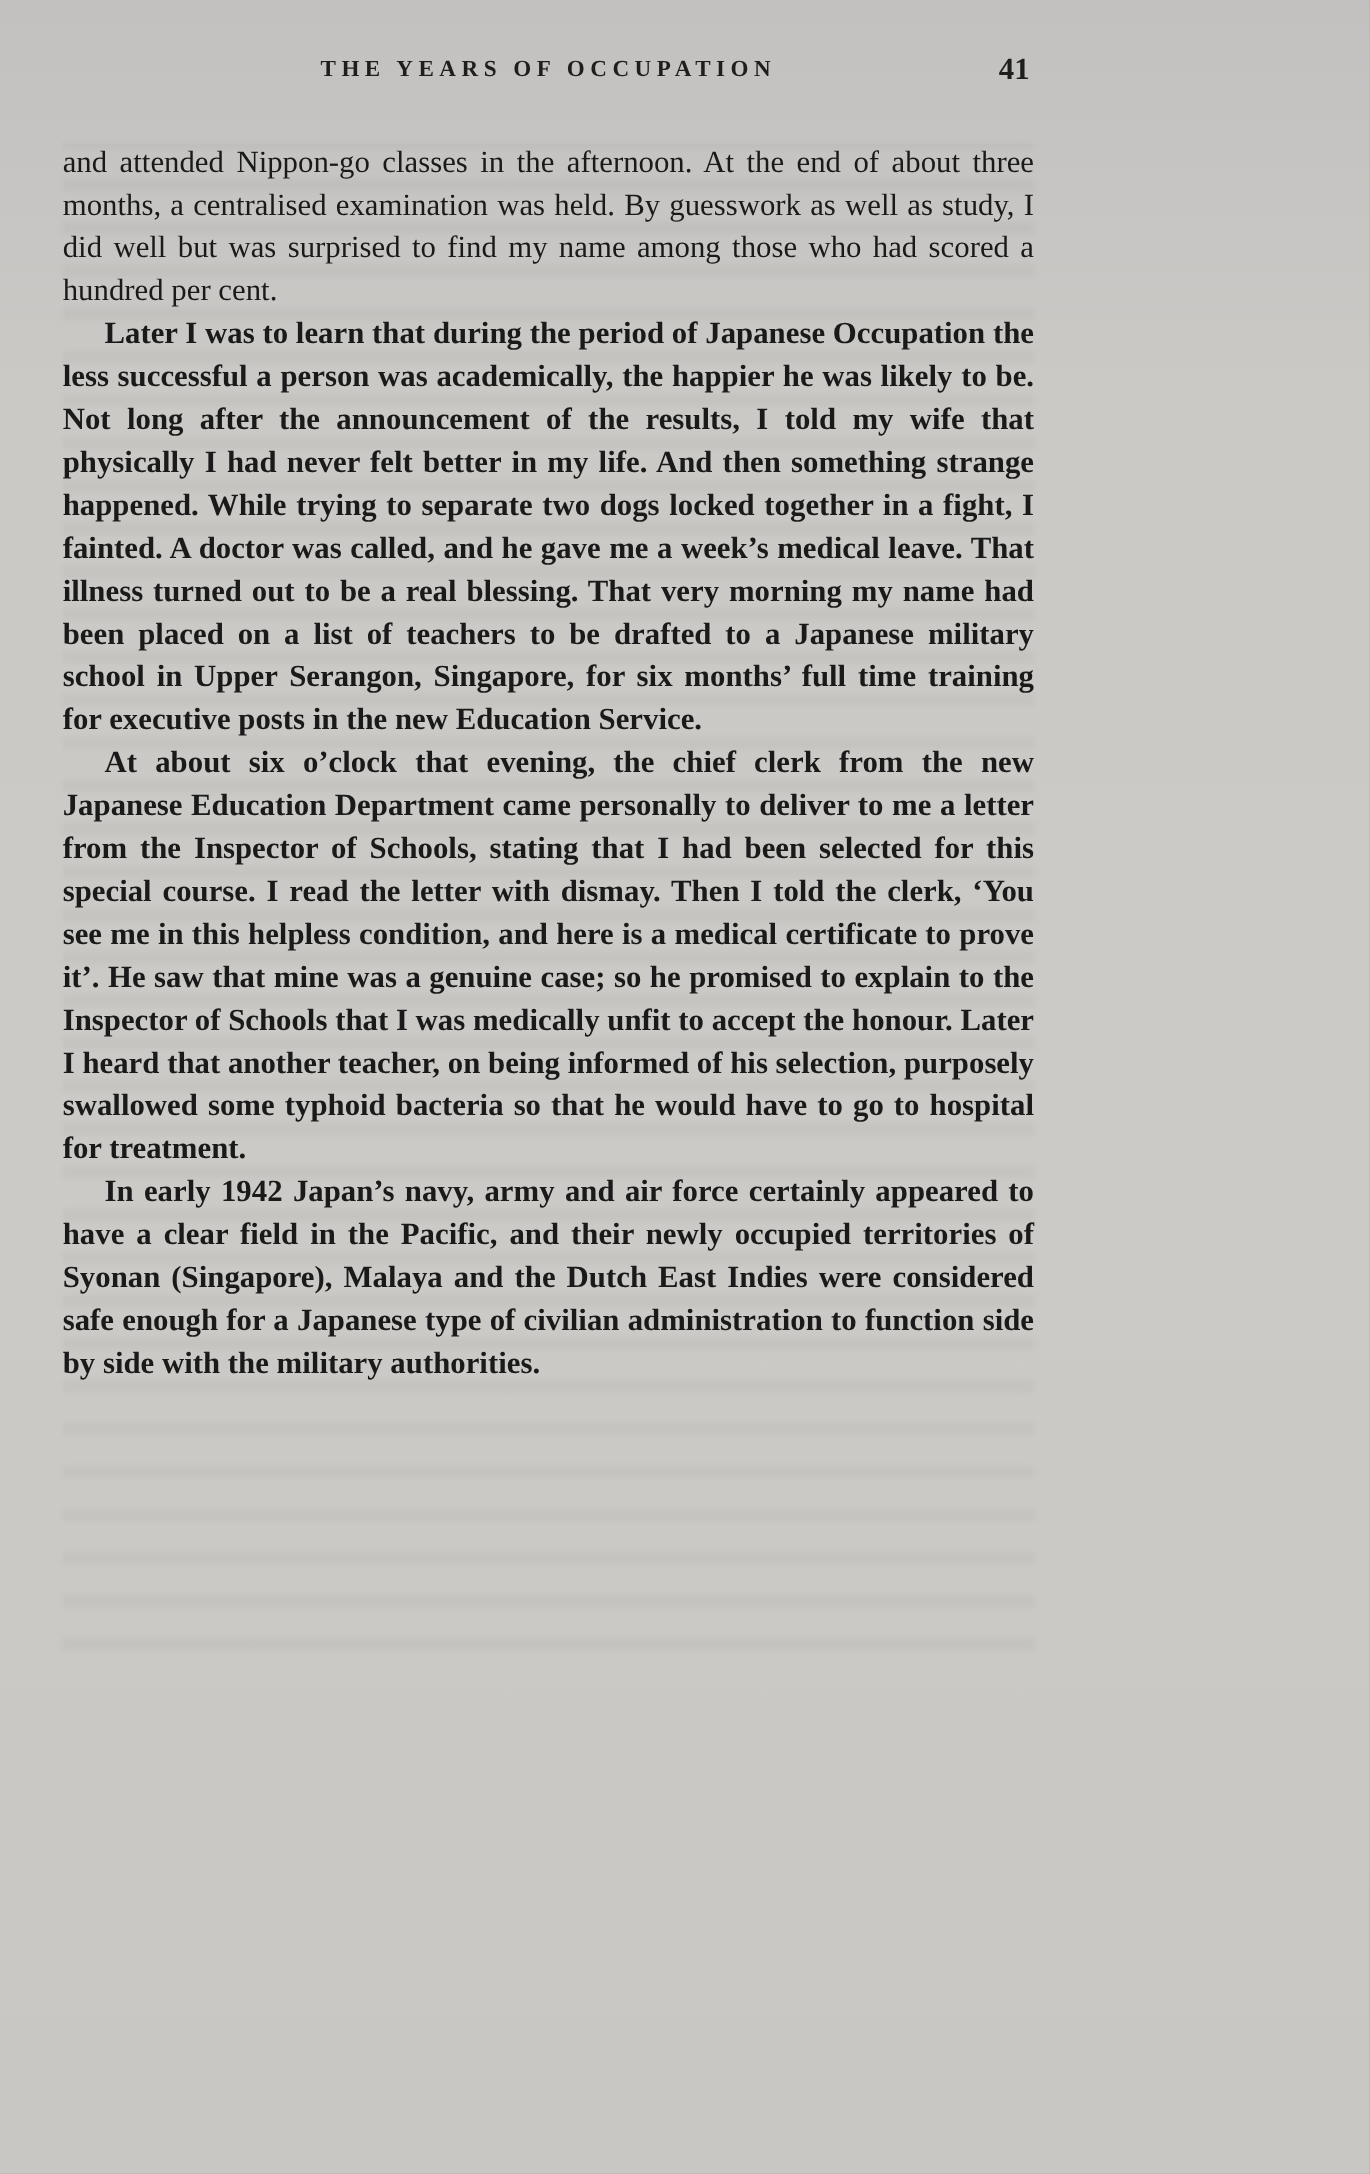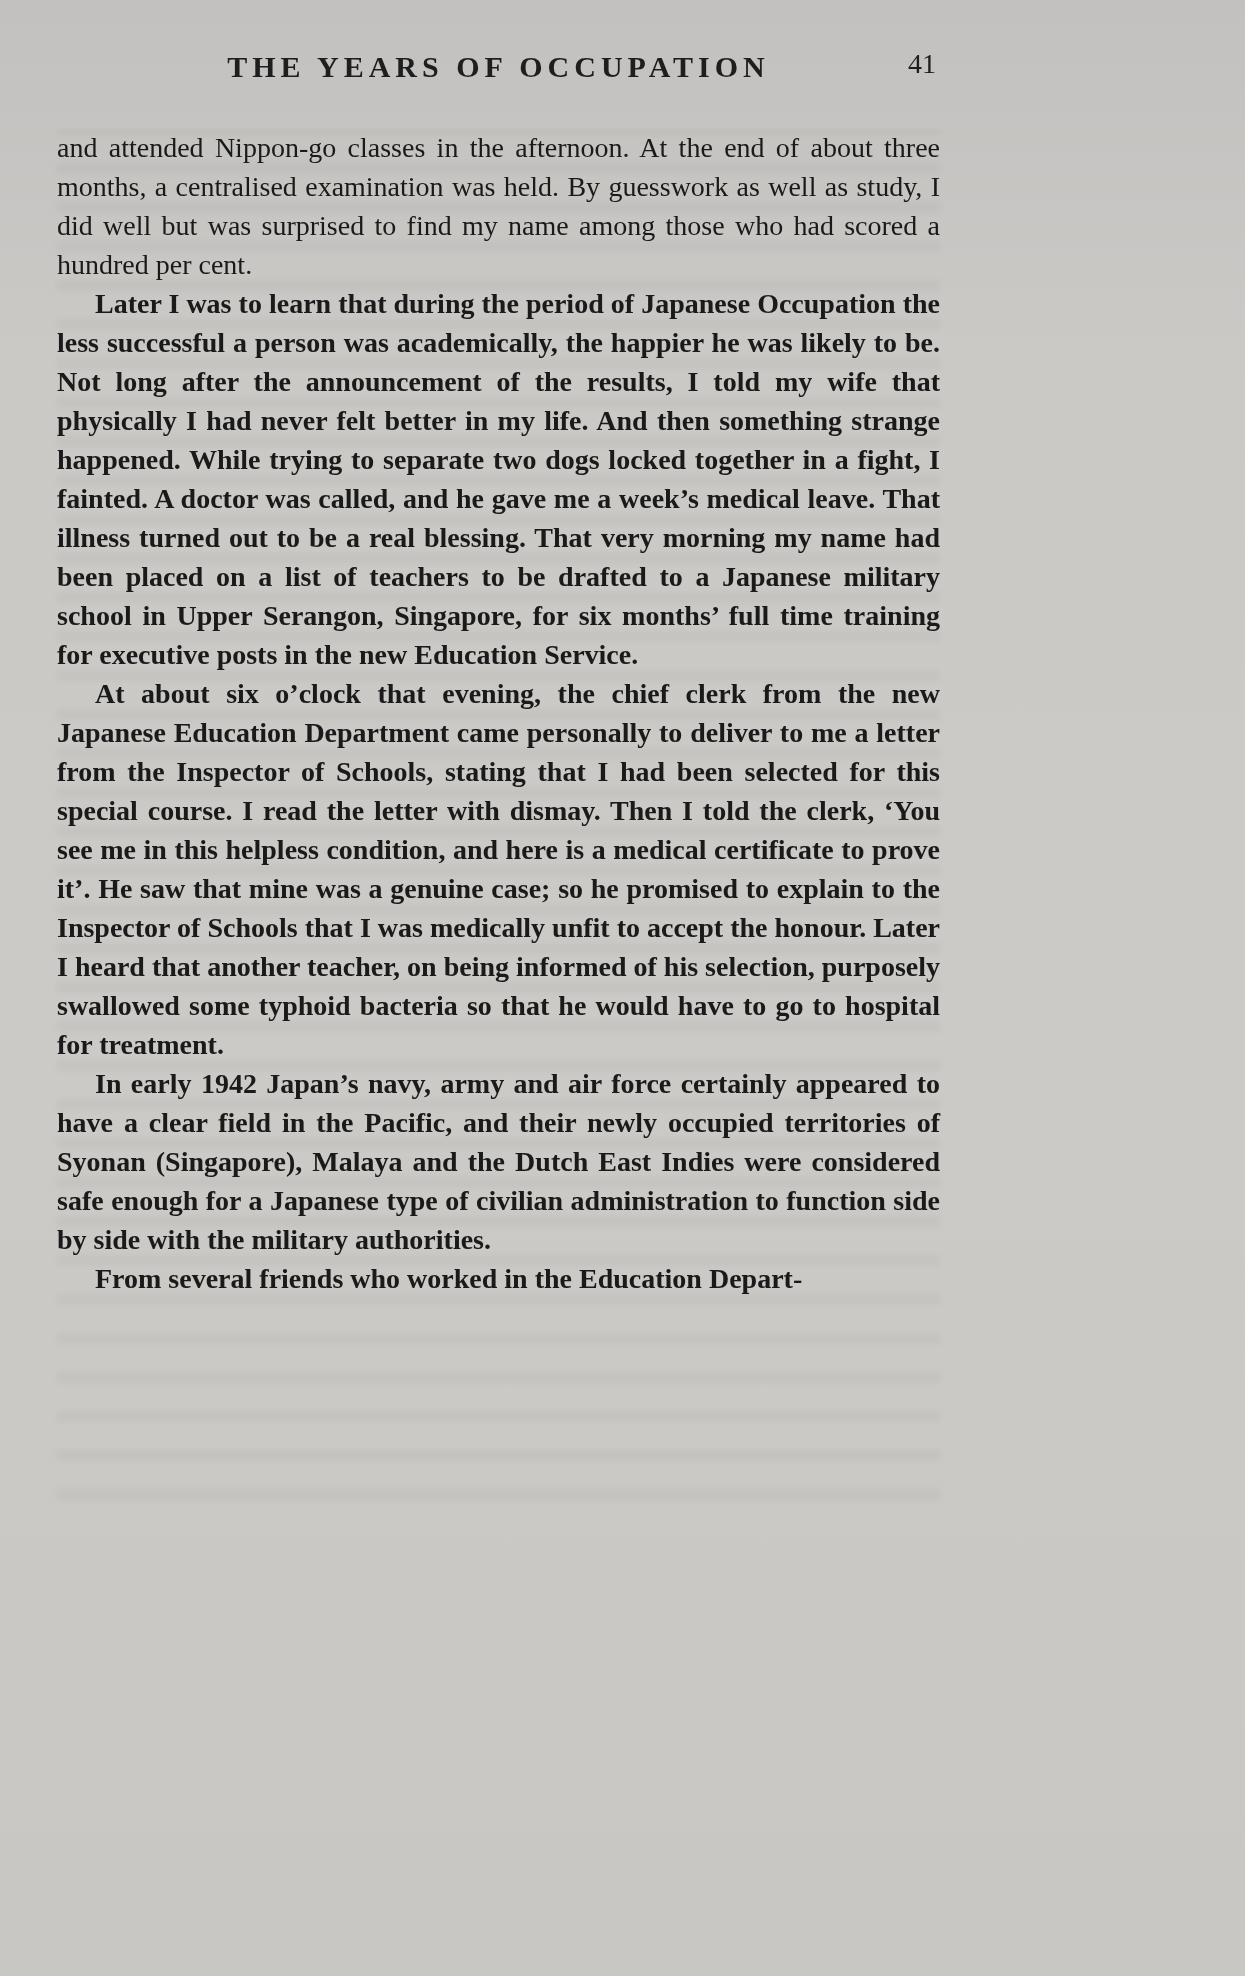--- a/index.html
+++ b/index.html
@@ -38,30 +38,30 @@
     position: absolute;
     top: 50px;
     left: 57px;
     width: 883px;
     height: 34px;
   }
   .header-title {
     display: block;
     text-align: center;
     font-weight: bold;
-    font-size: 30px;
+    font-size: 21px;
     letter-spacing: 5px;
     color: #1e1e1e;
   }
   .page-number {
     position: absolute;
     right: 4px;
     top: -2px;
     font-size: 28px;
-    font-weight: normal;
+    font-weight: bold;
     letter-spacing: 0;
     color: #1e1e1e;
   }
   .text-block {
     position: absolute;
     top: 128px;
     left: 57px;
     width: 883px;
     font-size: 28px;
     line-height: 39px;
@@ -85,16 +85,15 @@
   <header class="running-header">
     <span class="header-title">THE YEARS OF OCCUPATION</span>
     <span class="page-number">41</span>
   </header>
 
   <main class="text-block">
     <p class="para no-indent">and attended Nippon-go classes in the afternoon. At the end of about three months, a centralised examination was held. By guesswork as well as study, I did well but was surprised to find my name among those who had scored a hundred per cent.</p>
     <p class="para indent">Later I was to learn that during the period of Japanese Occupation the less successful a person was academically, the happier he was likely to be. Not long after the announcement of the results, I told my wife that physically I had never felt better in my life. And then something strange happened. While trying to separate two dogs locked together in a fight, I fainted. A doctor was called, and he gave me a week’s medical leave. That illness turned out to be a real blessing. That very morning my name had been placed on a list of teachers to be drafted to a Japanese military school in Upper Serangon, Singapore, for six months’ full time training for executive posts in the new Education Service.</p>
     <p class="para indent">At about six o’clock that evening, the chief clerk from the new Japanese Education Department came personally to deliver to me a letter from the Inspector of Schools, stating that I had been selected for this special course. I read the letter with dismay. Then I told the clerk, ‘You see me in this helpless condition, and here is a medical certificate to prove it’. He saw that mine was a genuine case; so he promised to explain to the Inspector of Schools that I was medically unfit to accept the honour. Later I heard that another teacher, on being informed of his selection, purposely swallowed some typhoid bacteria so that he would have to go to hospital for treatment.</p>
     <p class="para indent">In early 1942 Japan’s navy, army and air force certainly appeared to have a clear field in the Pacific, and their newly occupied territories of Syonan (Singapore), Malaya and the Dutch East Indies were considered safe enough for a Japanese type of civilian administration to function side by side with the military authorities.</p>
-    <p class="para indent">From several friends who worked in the Education Depart-</p>
   </main>
 
 </div>
 
 </body></html>

